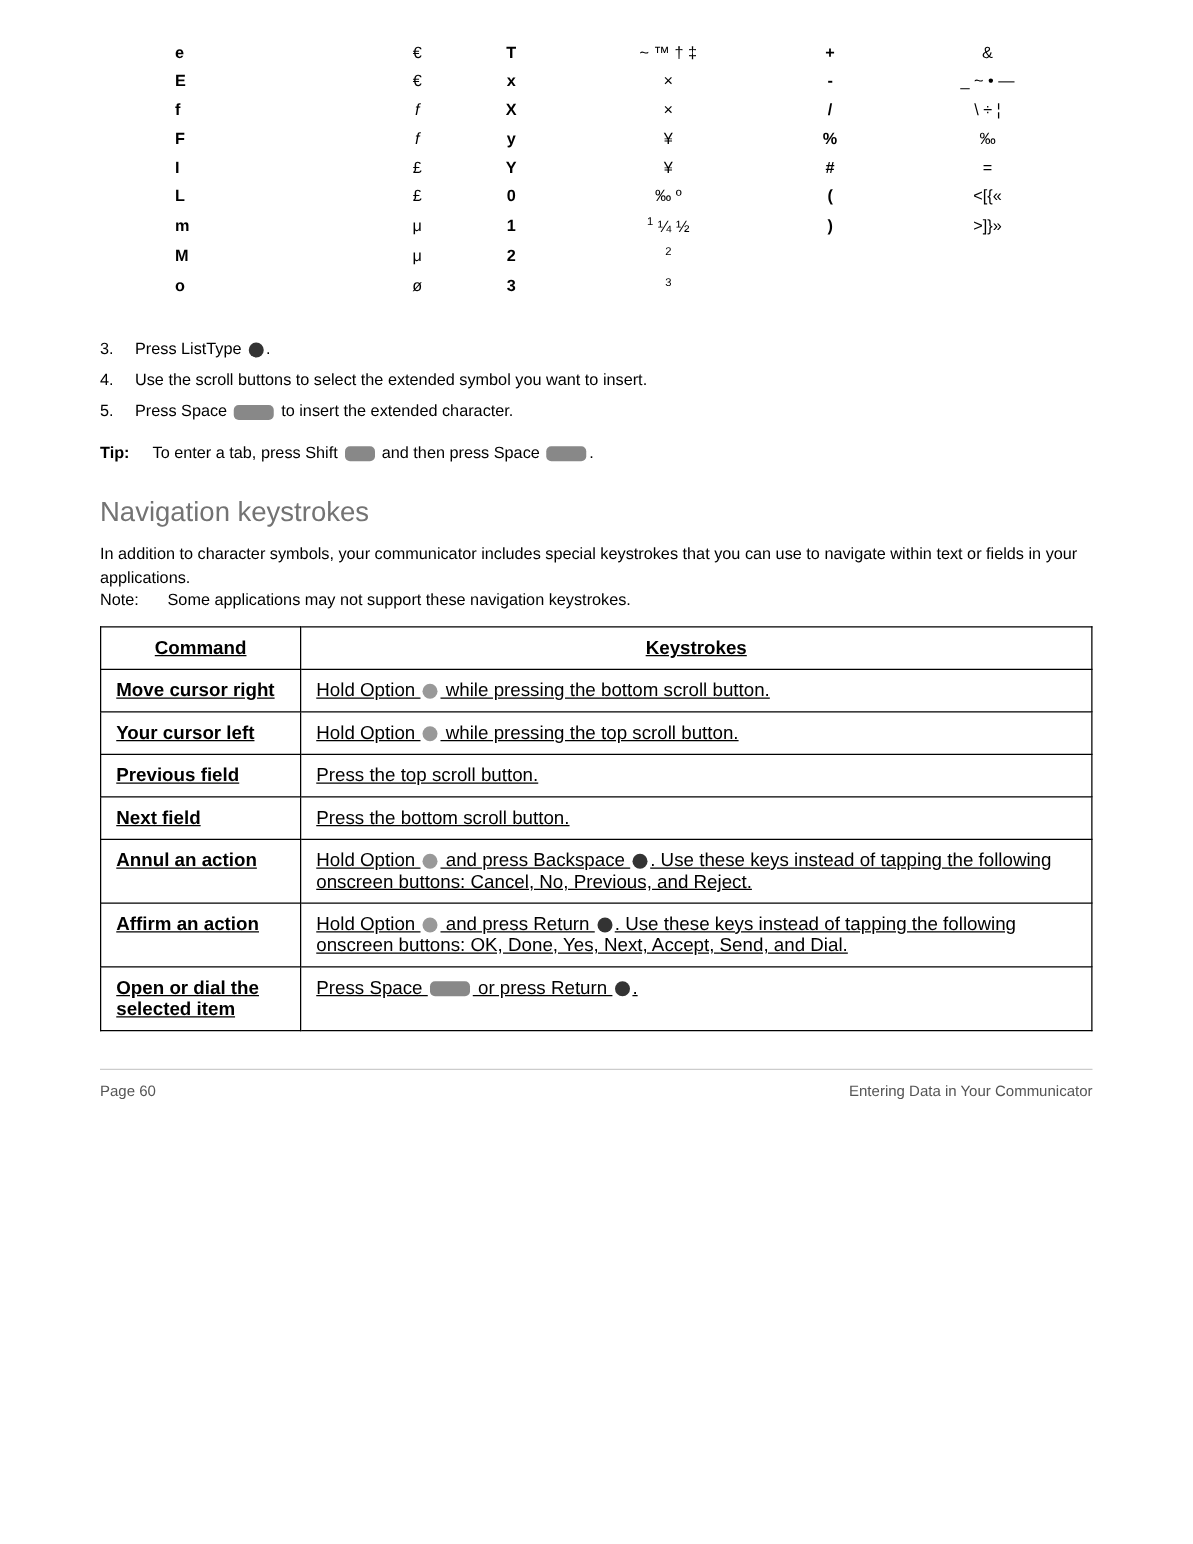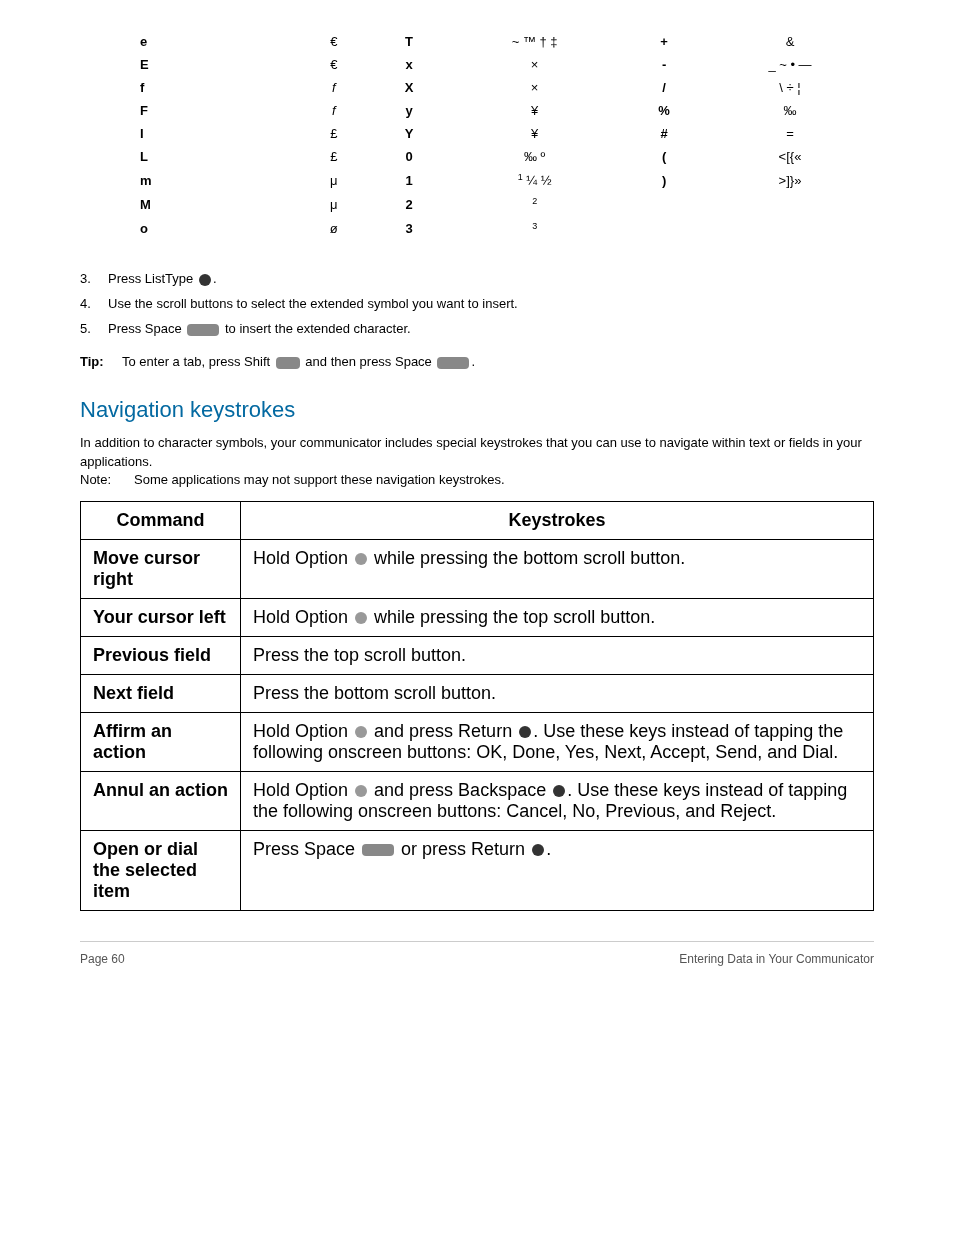--- a/index.html
+++ b/index.html
@@ -99,21 +99,21 @@
       background: #333;
       vertical-align: middle;
       margin: 0 2px;
     }
 
     
     .section-heading {
       font-size: 22px;
       font-weight: normal;
       margin-bottom: 10px;
-      color: #0369a1;
+      color: #737373;
     }
 
     
     .section-body {
       font-size: 13px;
       line-height: 1.5;
     }
 
     
     .note-block {
@@ -124,21 +124,22 @@
     .note-label {
       font-weight: normal;
       min-width: 48px;
     }
 
     
     .nav-table {
       width: 100%;
       border-collapse: collapse;
       margin-bottom: 30px;
-      font-size: 18px;
+      font-size: 15px;
+      text-decoration: underline;
     }
     .nav-table th,
     .nav-table td {
       border: 1px solid #000;
       padding: 8px 12px;
       vertical-align: top;
     }
     .nav-table th {
       font-weight: bold;
       background: #fff;
@@ -296,29 +297,29 @@
     </tr>
     <tr>
       <td>Previous field</td>
       <td>Press the top scroll button.</td>
     </tr>
     <tr>
       <td>Next field</td>
       <td>Press the bottom scroll button.</td>
     </tr>
     <tr>
+      <td>Annul an action</td>
+      <td>
+        Hold Option <span class="inline-icon"></span> and press Backspace <span class="inline-icon-dark"></span>. Use these keys instead of tapping the following onscreen buttons: Cancel, No, Previous, and Reject.
+      </td>
+    </tr>
+    <tr>
       <td>Affirm an action</td>
       <td>
         Hold Option <span class="inline-icon"></span> and press Return <span class="inline-icon-dark"></span>. Use these keys instead of tapping the following onscreen buttons: OK, Done, Yes, Next, Accept, Send, and Dial.
-      </td>
-    </tr>
-    <tr>
-      <td>Annul an action</td>
-      <td>
-        Hold Option <span class="inline-icon"></span> and press Backspace <span class="inline-icon-dark"></span>. Use these keys instead of tapping the following onscreen buttons: Cancel, No, Previous, and Reject.
       </td>
     </tr>
     <tr>
       <td>Open or dial the selected item</td>
       <td>
         Press Space <span class="inline-btn"></span> or press Return <span class="inline-icon-dark"></span>.
       </td>
     </tr>
   </tbody>
 </table>

